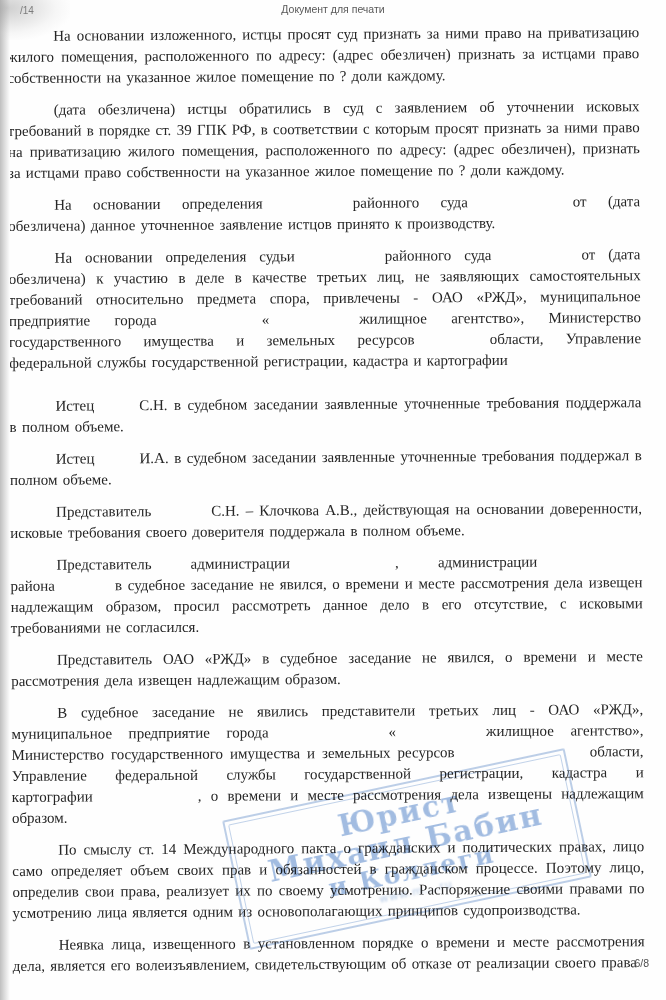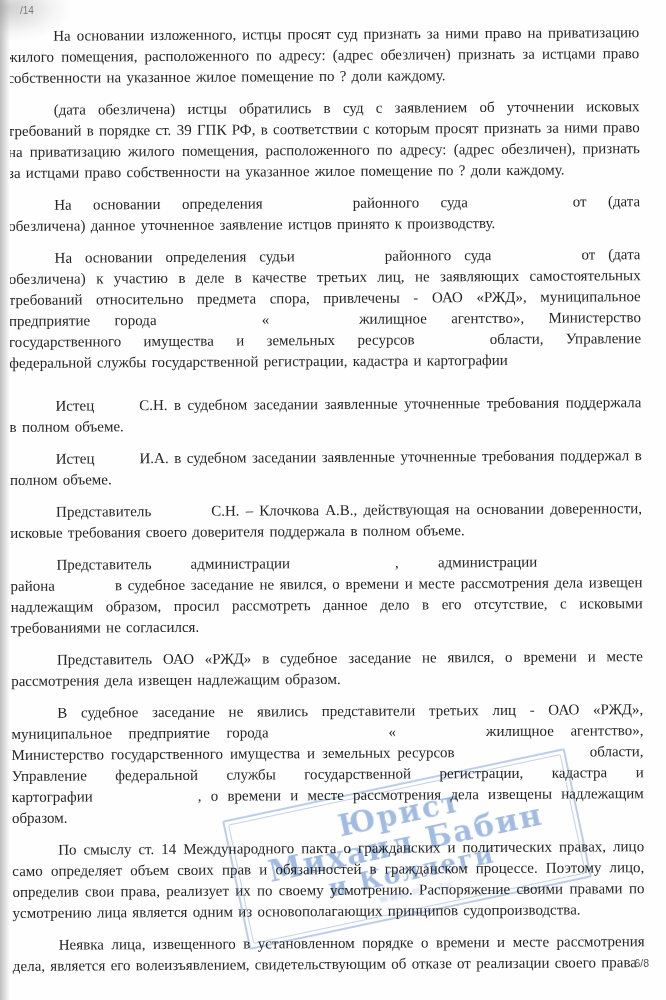--- a/index.html
+++ b/index.html
@@ -134,20 +134,21 @@
 </head>
 <body>
 
 <div class="page">
 
   <div class="scan-edge"></div>
   <div class="corner-smudge"></div>
 
   <div class="print-header">
     <span class="page-ref">/14</span>
+    <span class="header-title">Документ для печати</span>
   </div>
 
   <div class="content">
     <p>На основании изложенного, истцы просят суд признать за ними право на приватизацию жилого помещения, расположенного по адресу: (адрес обезличен) признать за истцами право собственности на указанное жилое помещение по ? доли каждому.</p>
     <p>(дата обезличена) истцы обратились в суд с заявлением об уточнении исковых требований в порядке ст. 39 ГПК РФ, в соответствии с которым просят признать за ними право на приватизацию жилого помещения, расположенного по адресу: (адрес обезличен), признать за истцами право собственности на указанное жилое помещение по ? доли каждому.</p>
     <p>На основании определения      районного суда       от (дата обезличена) данное уточненное заявление истцов принято к производству.</p>
     <p>На основании определения судьи      районного суда      от (дата обезличена) к участию в деле в качестве третьих лиц, не заявляющих самостоятельных требований относительно предмета спора, привлечены - ОАО «РЖД», муниципальное предприятие города       «      жилищное агентство», Министерство государственного имущества и земельных ресурсов     области, Управление федеральной службы государственной регистрации, кадастра и картографии</p>
     <p class="gap-before">Истец   С.Н. в судебном заседании заявленные уточненные требования поддержала в полном объеме.</p>
     <p>Истец   И.А. в судебном заседании заявленные уточненные требования поддержал в полном объеме.</p>
     <p>Представитель    С.Н. – Клочкова А.В., действующая на основании доверенности, исковые требования своего доверителя поддержала в полном объеме.</p>

